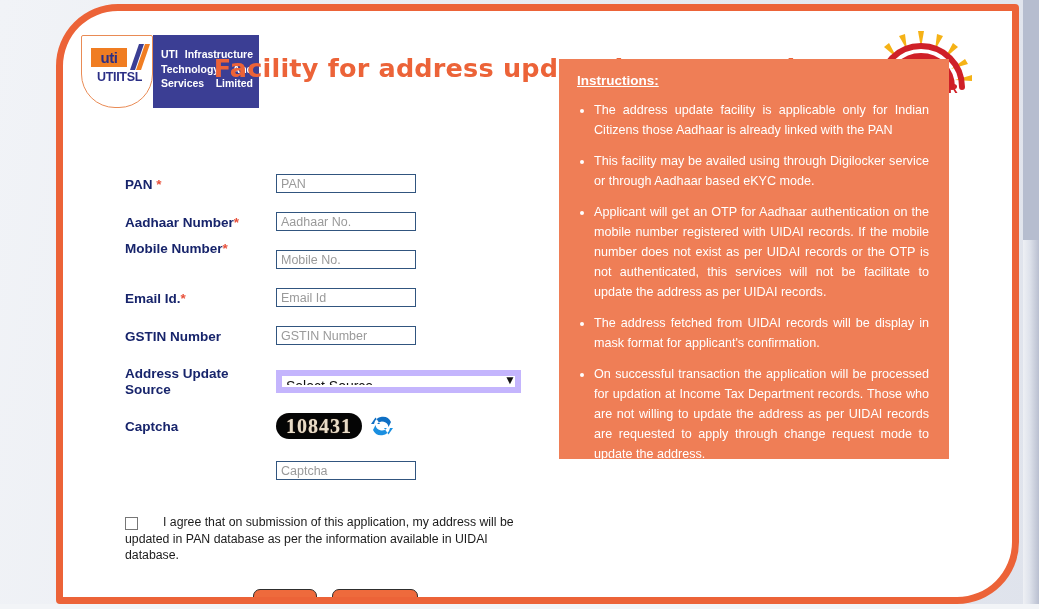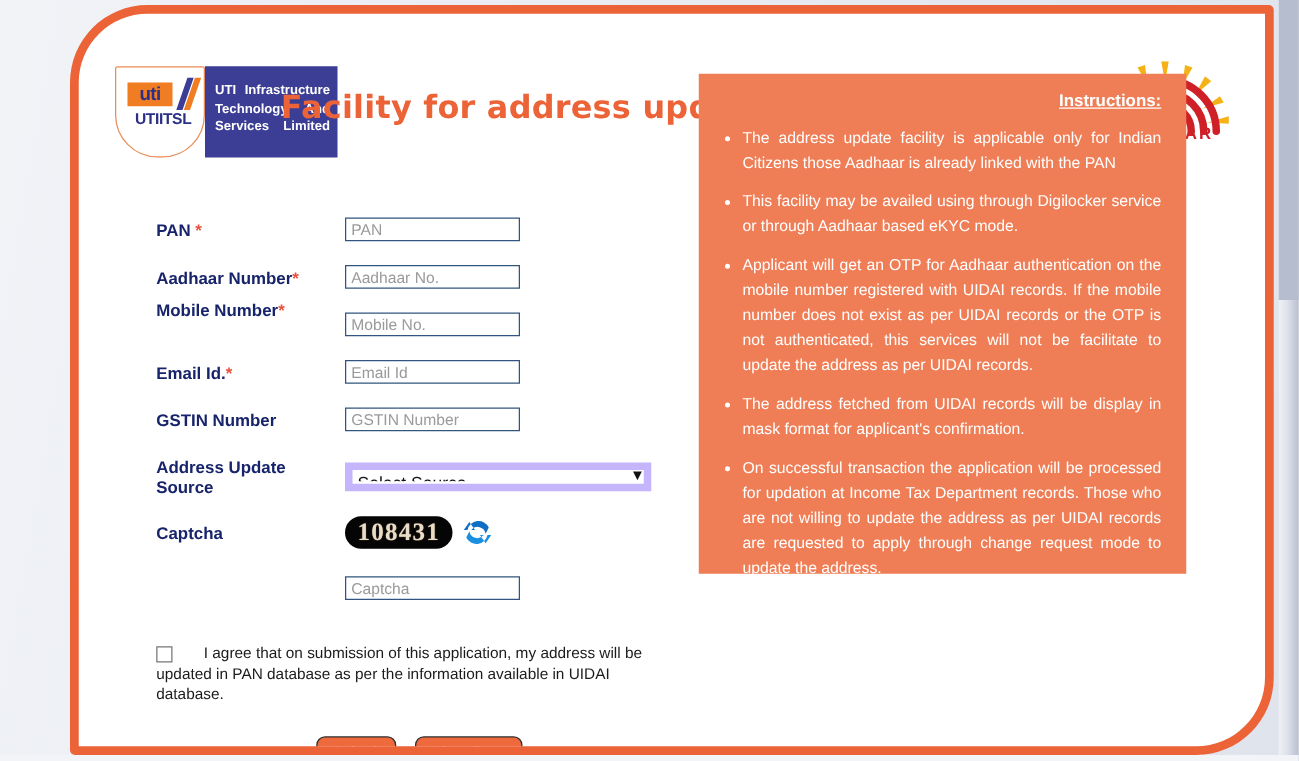--- a/index.html
+++ b/index.html
@@ -28,21 +28,21 @@
   }
   #scroll-thumb{
     position:absolute;right:0;top:0;width:16px;height:240px;
     background:#b6bdcf;
   }
   #bottom-strip{
     position:absolute;left:0;bottom:0;width:1039px;height:5px;background:#f2f4f7;
   }
 
   
-  #header{position:absolute;left:13px;top:0;width:100%;height:110px;margin-top:18px;}
+  #header{position:absolute;left:2px;top:0;width:100%;height:110px;}
 
   #logo-box{
     position:absolute;left:16px;top:24px;width:178px;height:73px;
     display:flex;align-items:stretch;
   }
   #logo-shield{
     width:75px;height:73px;background:#ffffff;
     border:1px solid #e98b55;
     border-bottom-left-radius:34px;border-bottom-right-radius:34px;
     border-top-left-radius:2px;border-top-right-radius:2px;
@@ -135,21 +135,21 @@
     font-size:13px;font-family:"Liberation Sans", sans-serif;
     padding:4px 11px 5px;margin-right:10px;cursor:pointer;
   }
 
   
   #instructions{
     position:absolute;left:496px;top:48px;width:390px;height:400px;
     background:#ef7e56;box-sizing:border-box;padding:14px 20px 10px 18px;
   }
   #instr-title{
-    text-align:right;color:#ffffff;font-weight:bold;font-size:13.5px;
+    text-align:left;color:#ffffff;font-weight:bold;font-size:13.5px;
     text-decoration:underline;margin-bottom:12px;
   }
   #instr-list{margin:0;padding:0 0 0 17px;list-style:disc;}
   #instr-list li{
     color:#ffffff;font-size:12.6px;line-height:20px;
     text-align:justify;margin-bottom:11px;
   }
   #instr-list li::marker{font-size:12px;}
 </style>
 </head>

